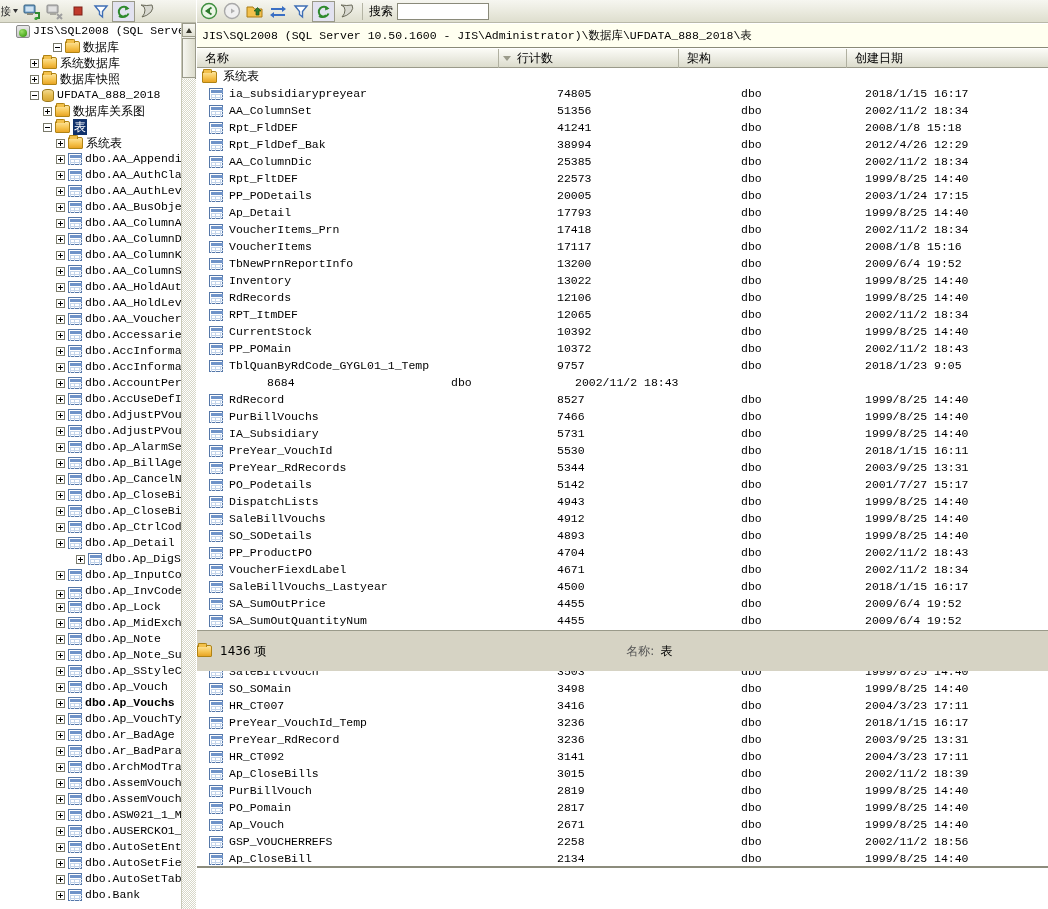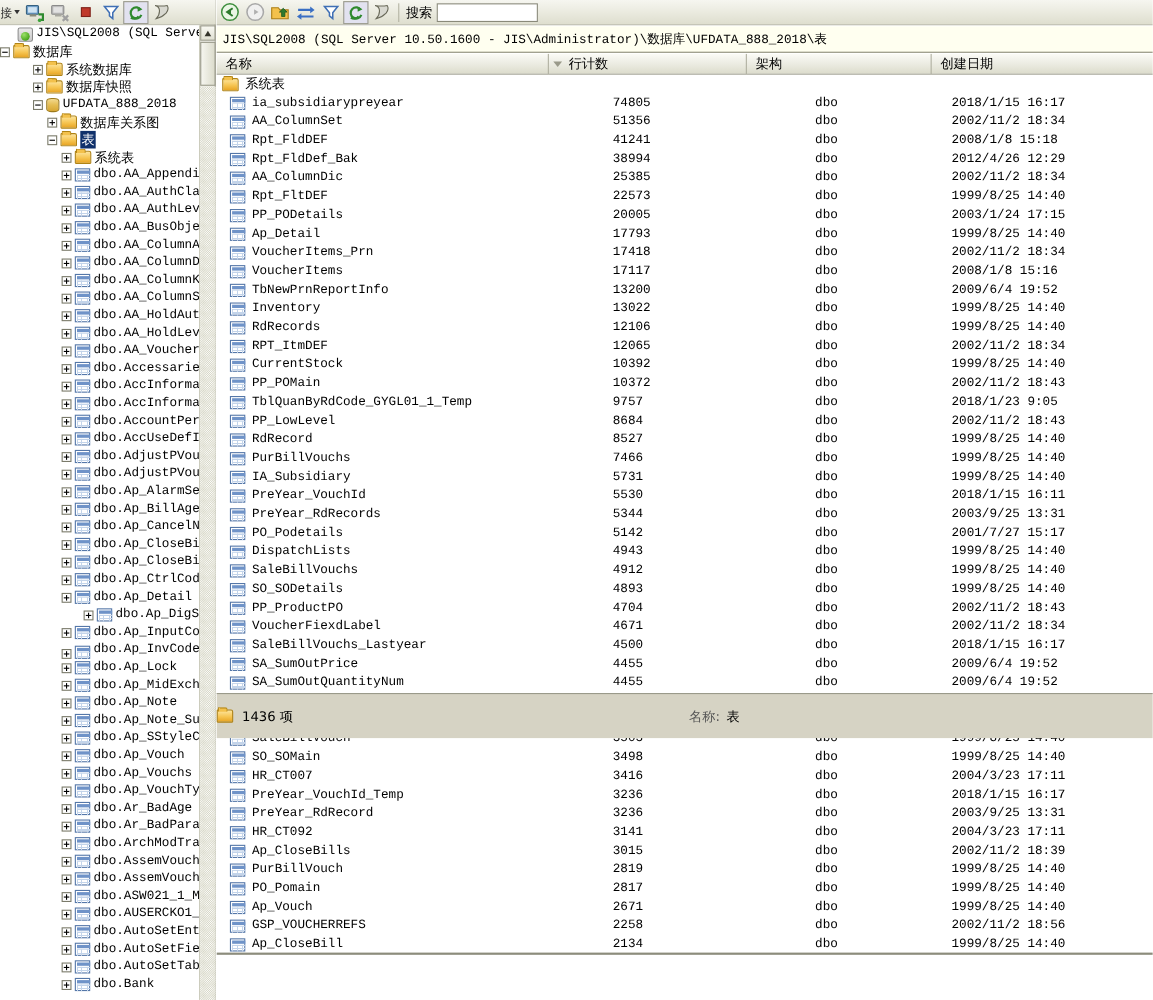--- a/index.html
+++ b/index.html
@@ -318,21 +318,21 @@
       </div>
     </div>
 
     <div id="tree-scroll-area">
       <div id="tree">
           <div class="trow" style="padding-left: 4px;">
             <span class="expander none"></span>
             <span class="ic ic-server"></span>
             <span>JIS\SQL2008 (SQL Server 10.</span>
           </div>
-          <div class="trow" style="">
+          <div class="trow" style="padding-left: 17px; margin-left: 36px;">
             <span class="expander "></span>
             <span class="ic ic-folder"></span>
             <span class="lbl-cn">数据库</span>
           </div>
           <div class="trow" style="padding-left: 30px;">
             <span class="expander plus"></span>
             <span class="ic ic-folder"></span>
             <span class="lbl-cn">系统数据库</span>
           </div>
           <div class="trow" style="padding-left: 30px;">
@@ -523,21 +523,21 @@
           <div class="trow" style="padding-left: 56px;">
             <span class="expander plus"></span>
             <span class="ic ic-table"></span>
             <span>dbo.Ap_SStyleCo</span>
           </div>
           <div class="trow" style="padding-left: 56px;">
             <span class="expander plus"></span>
             <span class="ic ic-table"></span>
             <span>dbo.Ap_Vouch</span>
           </div>
-          <div class="trow" style="padding-left: 56px;">
+          <div class="trow" style="padding-left: 56px; font-weight: bold;">
             <span class="expander plus"></span>
             <span class="ic ic-table"></span>
             <span>dbo.Ap_Vouchs</span>
           </div>
           <div class="trow" style="padding-left: 56px;">
             <span class="expander plus"></span>
             <span class="ic ic-table"></span>
             <span>dbo.Ap_VouchTyp</span>
           </div>
           <div class="trow" style="padding-left: 56px;">
@@ -832,24 +832,20 @@
         <div class="drow">
           <div class="c-name">
             <span class="ic ic-table" style="margin-right: 6px;"></span>
             <span>TblQuanByRdCode_GYGL01_1_Temp</span>
           </div>
           <div class="c-rows">9757</div>
           <div class="c-schema">dbo</div>
           <div class="c-date">2018/1/23 9:05</div>
         </div>
         <div class="drow">
-          <div class="c-name">
-            <span class="ic ic-table" style="margin-right: 6px;"></span>
-            <span>PP_LowLevel</span>
-          </div>
           <div class="c-rows">8684</div>
           <div class="c-schema">dbo</div>
           <div class="c-date">2002/11/2 18:43</div>
         </div>
         <div class="drow">
           <div class="c-name">
             <span class="ic ic-table" style="margin-right: 6px;"></span>
             <span>RdRecord</span>
           </div>
           <div class="c-rows">8527</div>

